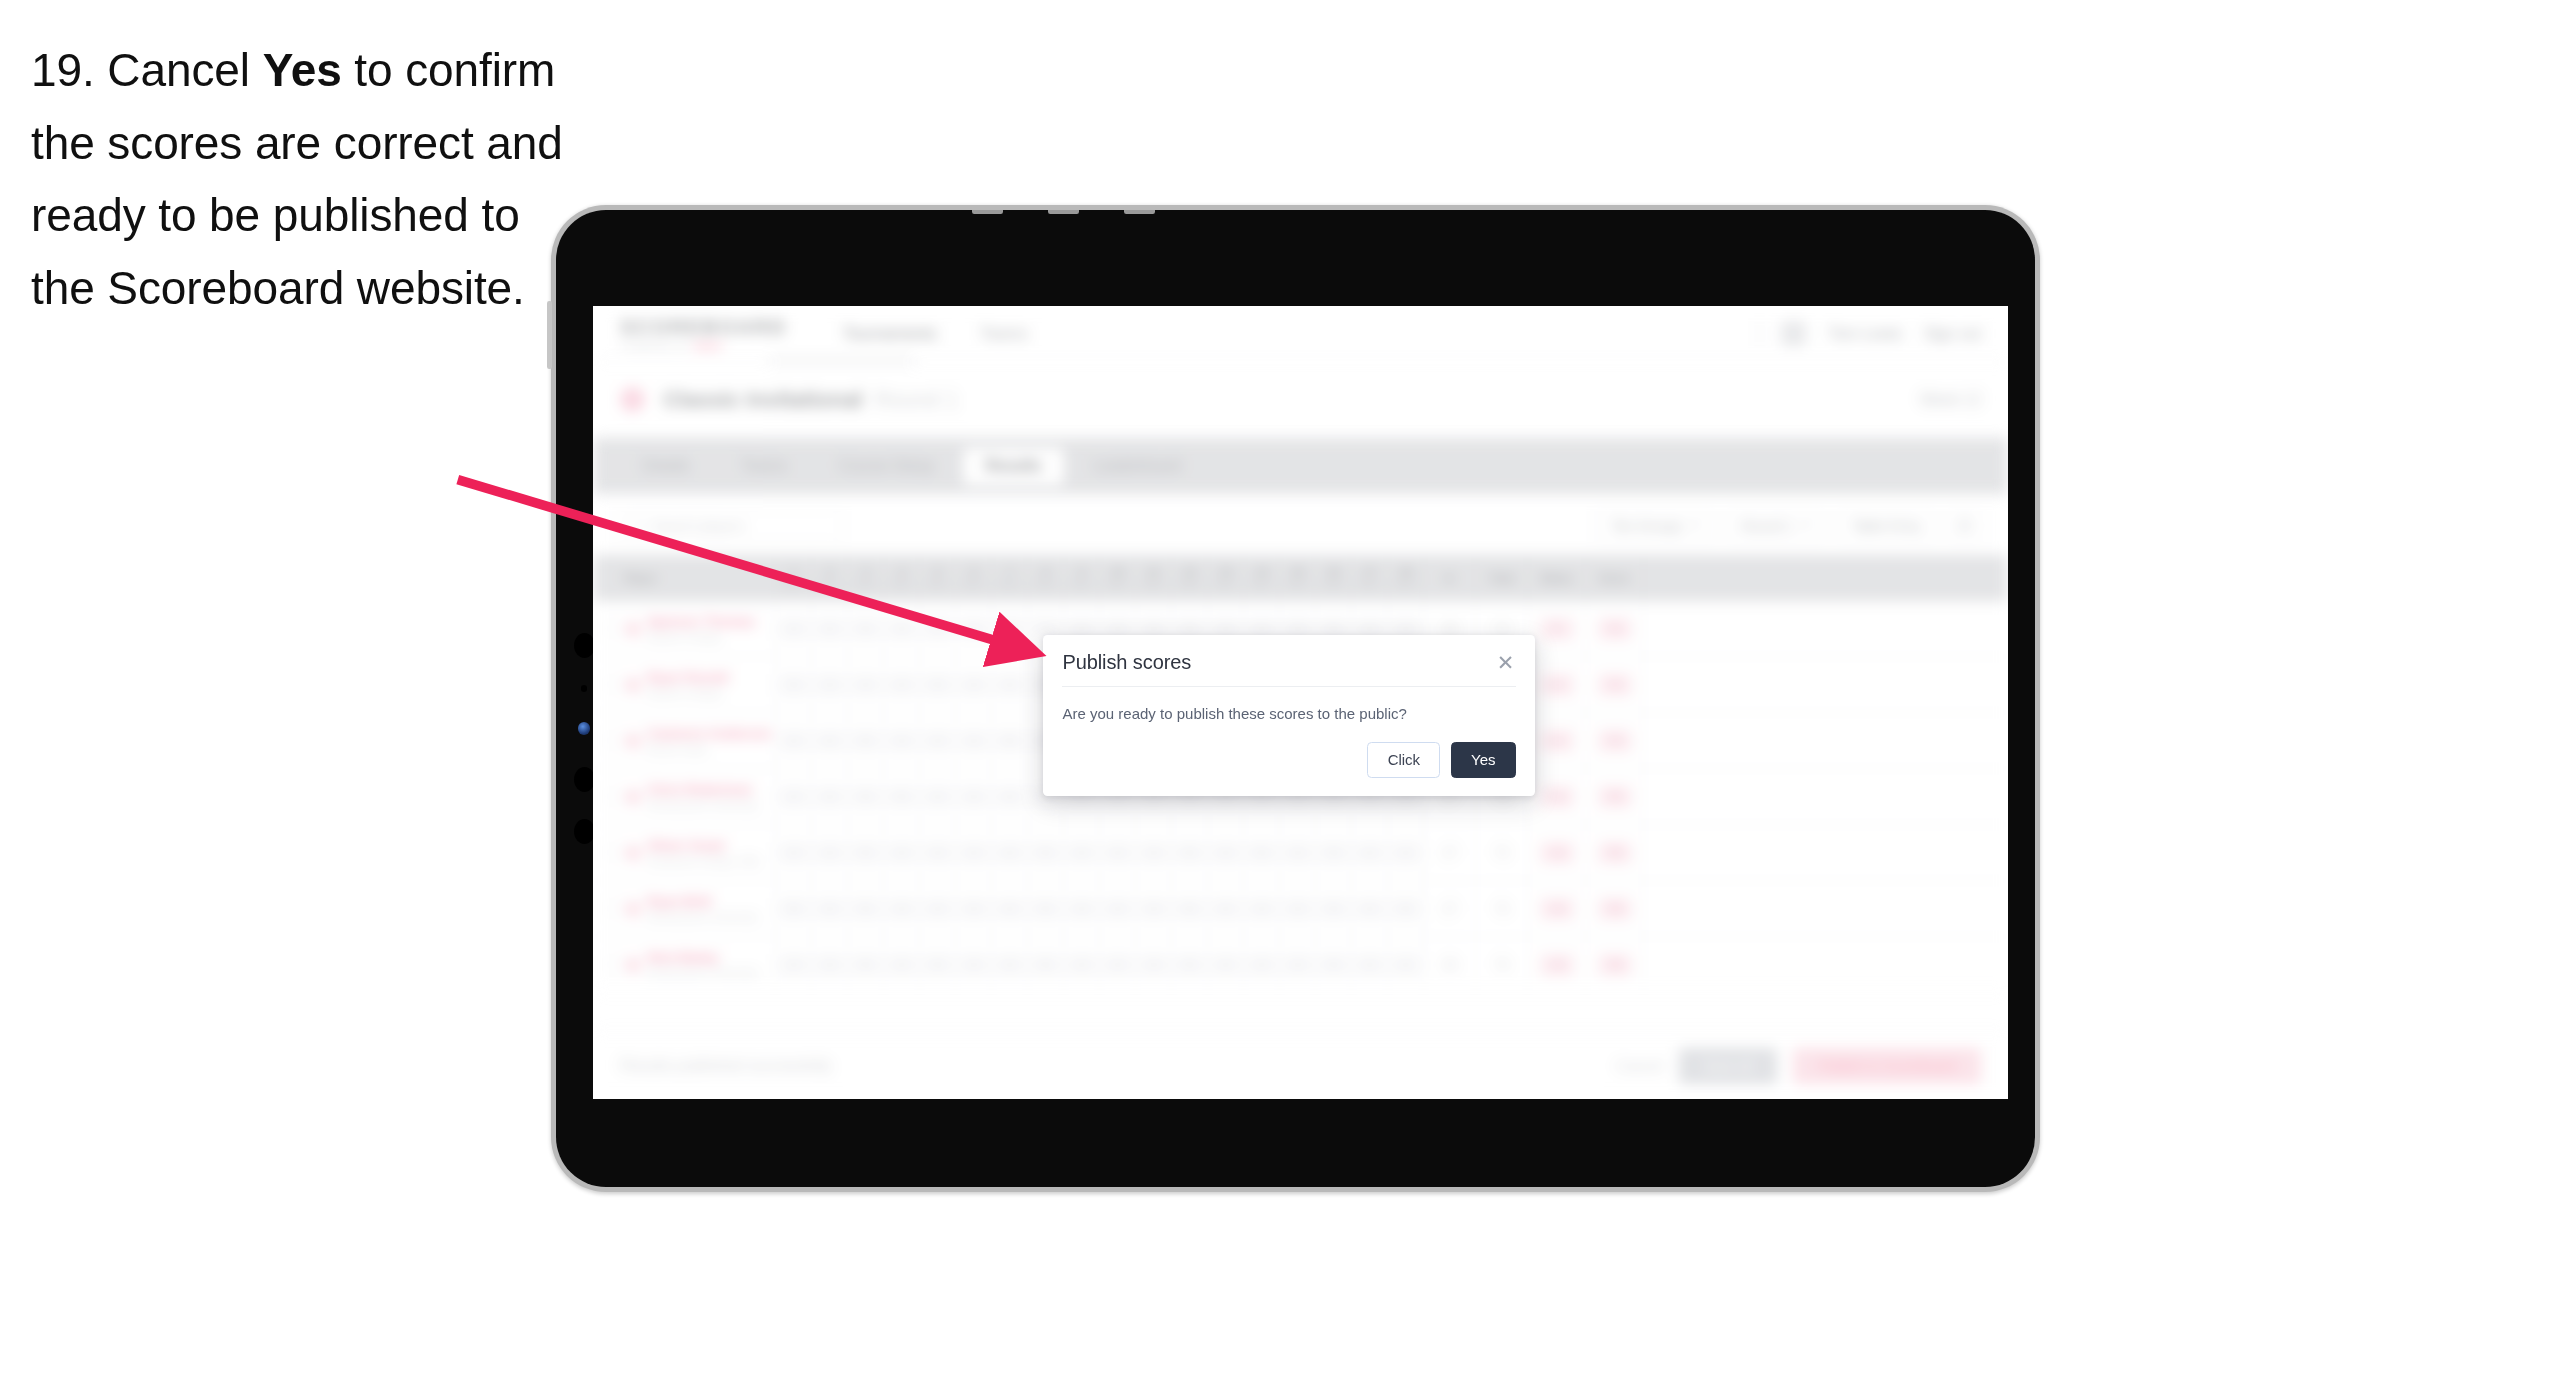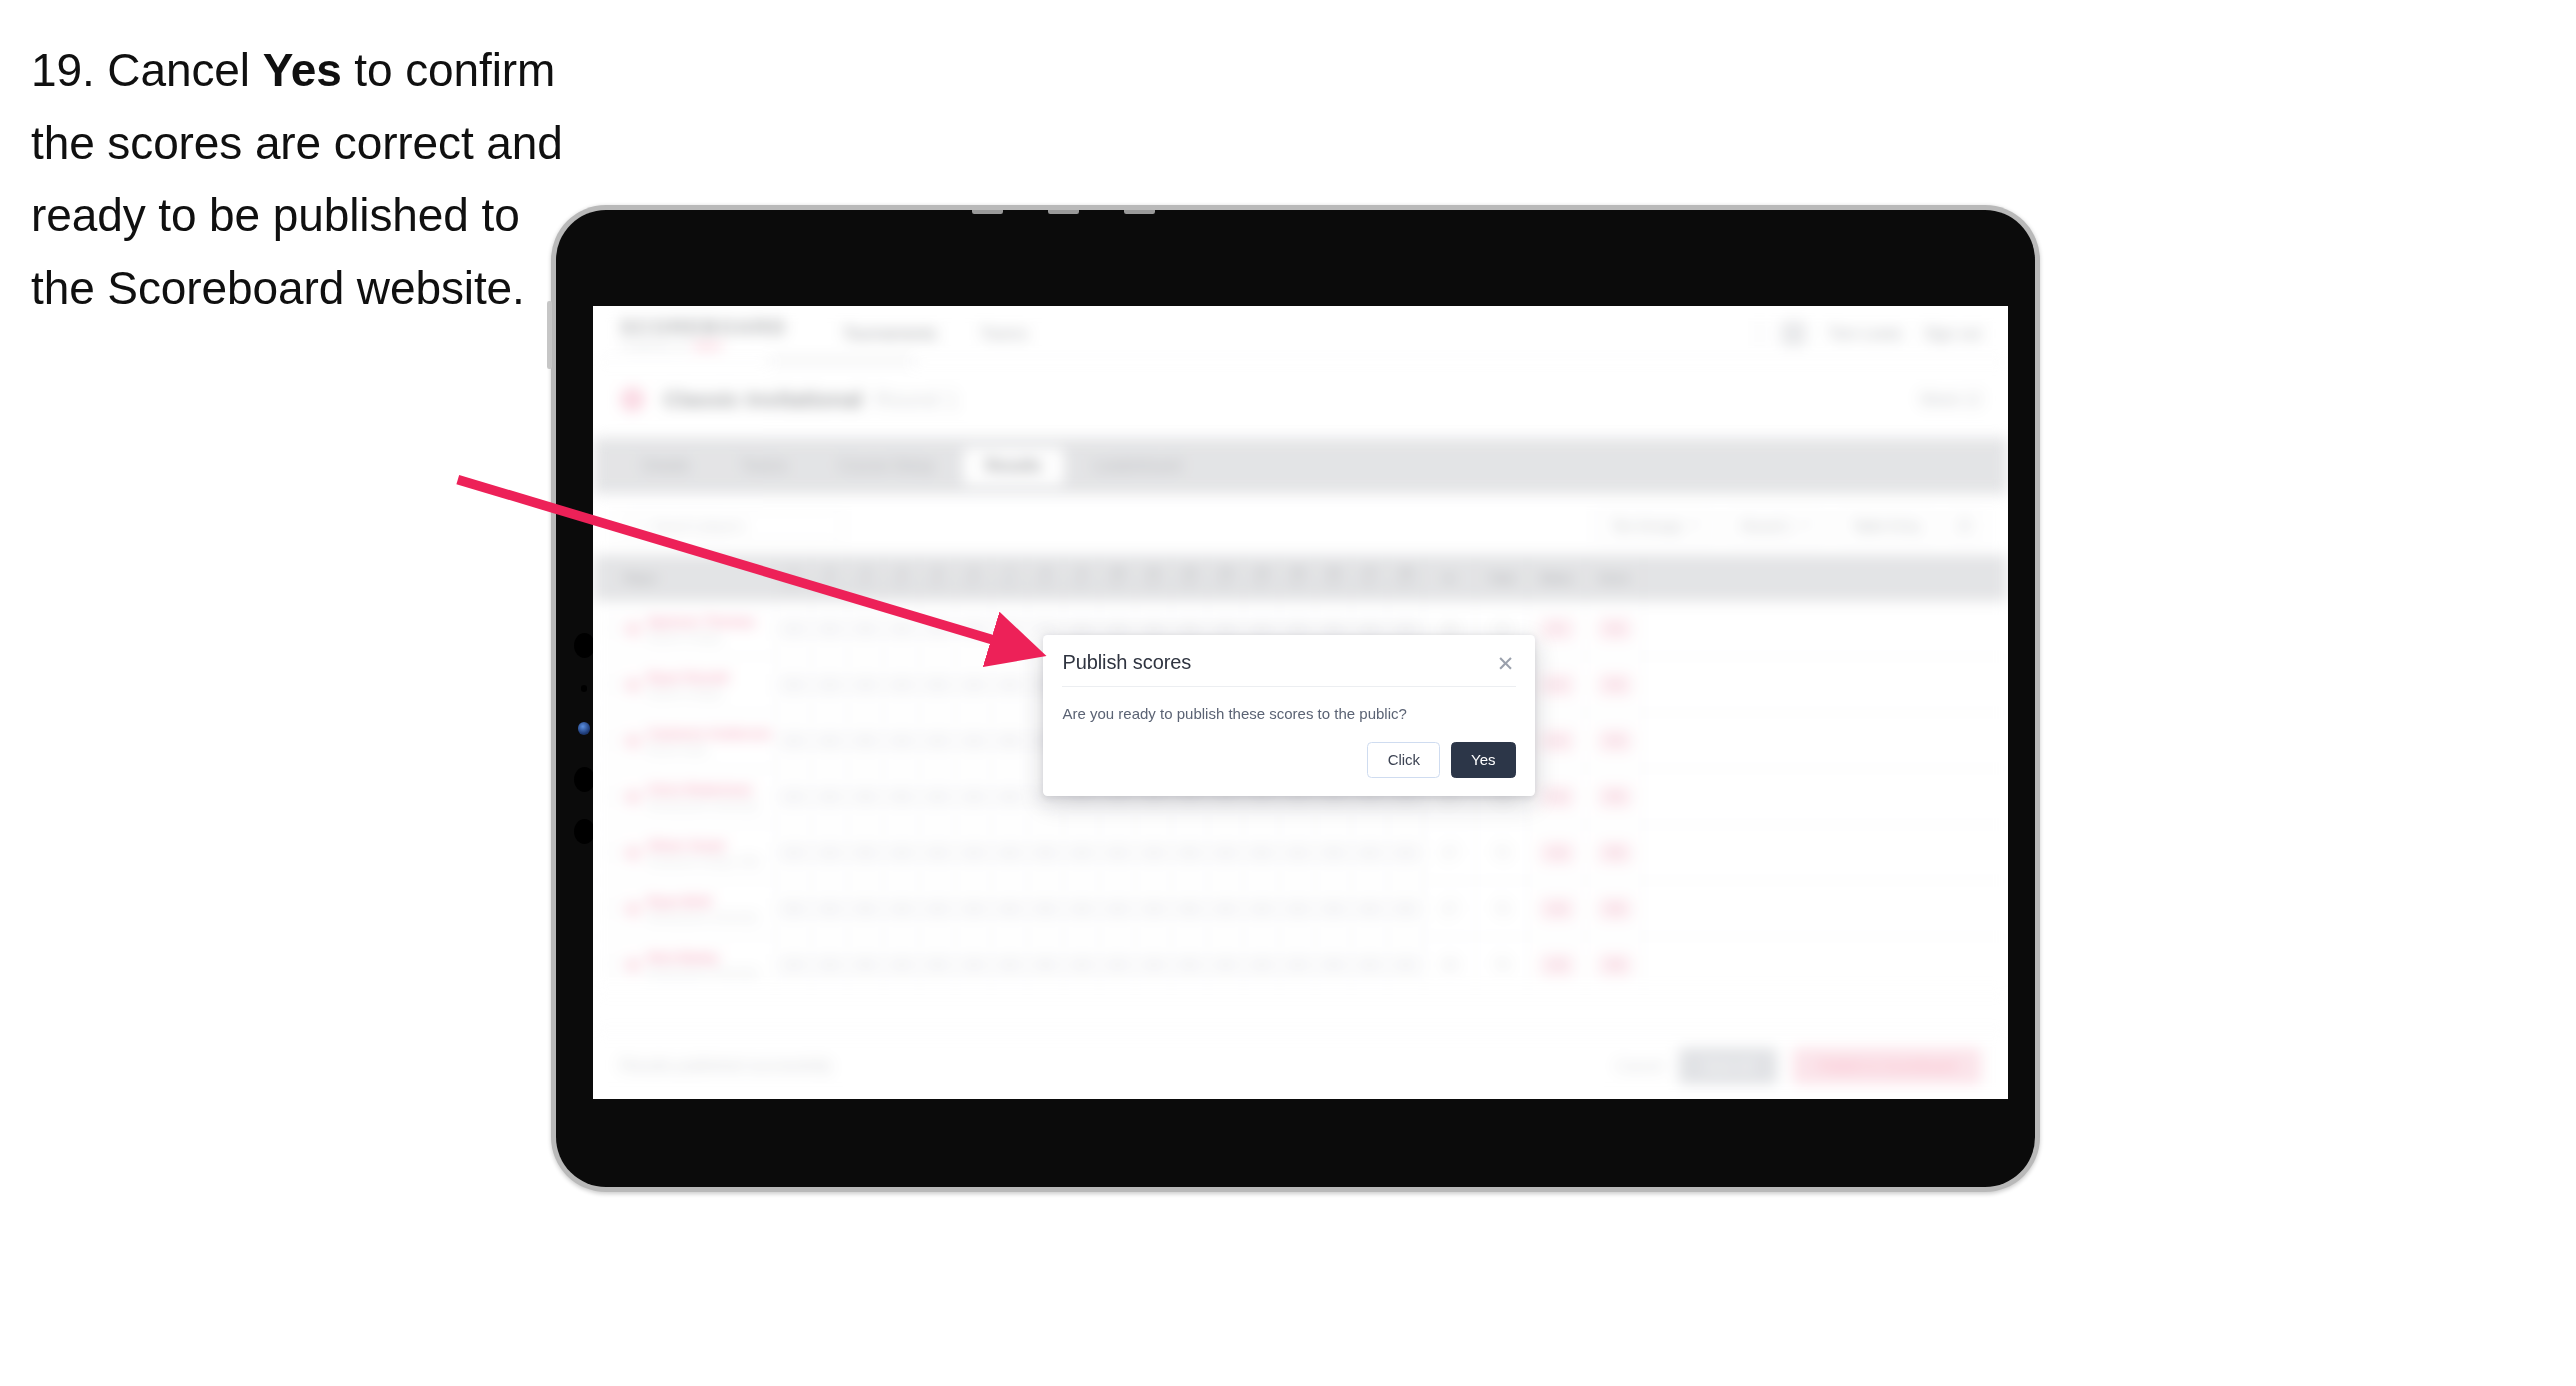--- a/index.html
+++ b/index.html
@@ -289,21 +289,21 @@
   #modal-overlay { position: absolute; inset: 0; }
   #modal {
     position: absolute;
     left: 450px; top: 329px;
     width: 492px;
     background: #ffffff;
     border-radius: 4.5px;
     box-shadow: 0 7.4px 25px rgba(20,24,40,0.18), 0 1.5px 6px rgba(20,24,40,0.10);
   }
   .modal-head {
-    display: flex; align-items: flex-end;
+    display: flex; align-items: center;
     padding: 16.3px 19.3px 0 19.3px;
   }
   .modal-title {
     font-size: 20px; color: #2f3440; font-weight: 400; letter-spacing: -0.1px;
   }
   .modal-close {
     margin-left: auto; font-size: 21px; line-height: 1; color: #9aa0ac;
     cursor: pointer; font-weight: 300; padding: 0 1.5px;
   }
   .modal-rule {

